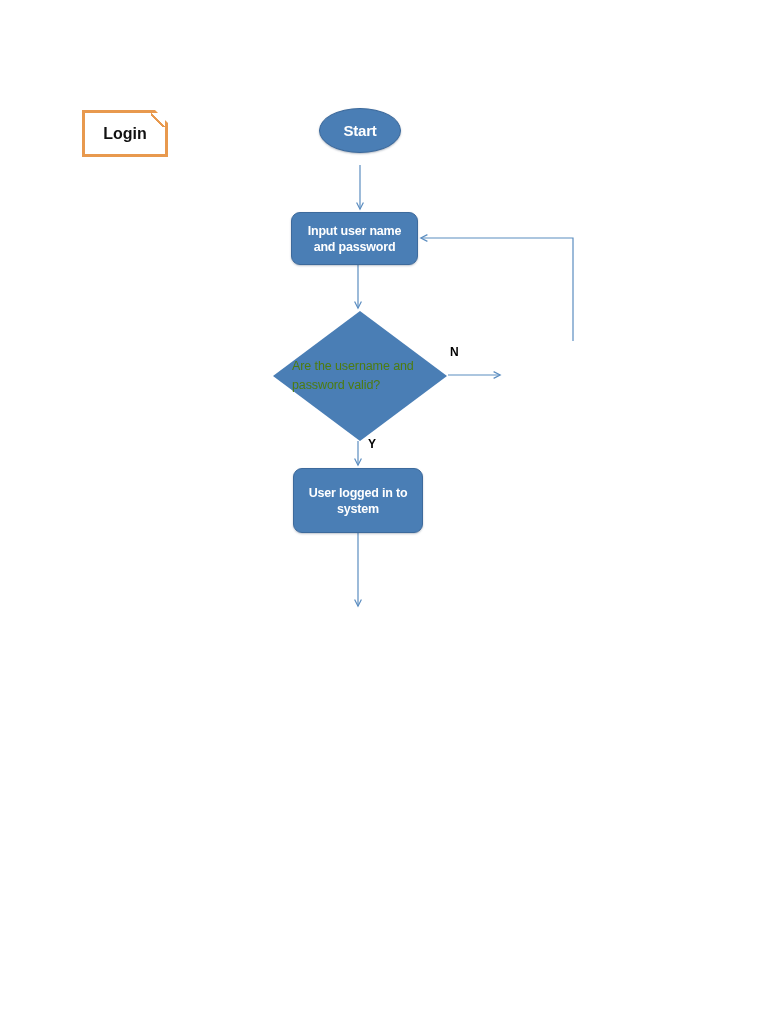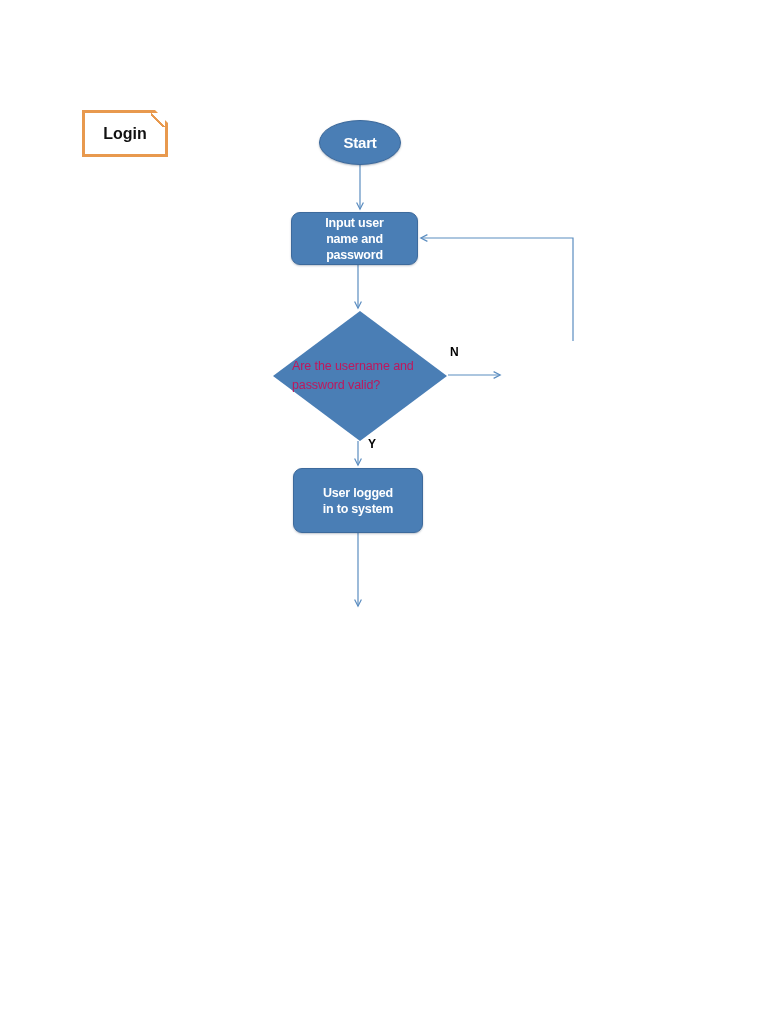--- a/index.html
+++ b/index.html
@@ -67,21 +67,21 @@
     font-size: 15px;
     box-shadow: 0 1px 2px rgba(40,60,90,0.35);
   }
 
   
   .rrect {
     background: #4A7EB5;
     border: 1px solid #3D6A9C;
     border-radius: 9px;
     font-size: 12.5px;
-    padding: 0 26px;
+    padding: 0 12px;
     box-shadow: 0 1px 2px rgba(40,60,90,0.30);
   }
 
   
   .diamond-wrap {
     position: absolute;
   }
   .diamond-shape {
     position: absolute;
     left: 0; top: 0;
@@ -89,21 +89,21 @@
     background: #4A7EB5;
     -webkit-clip-path: polygon(50% 0, 100% 50%, 50% 100%, 0 50%);
     clip-path: polygon(50% 0, 100% 50%, 50% 100%, 0 50%);
   }
   .diamond-label {
     position: absolute;
     left: 19px;
     top: 50%;
     transform: translateY(-50%);
     width: 150px;
-    color: #be185d;
+    color: #4d7c0f;
     font-size: 12.5px;
     font-weight: normal;
     line-height: 1.55;
     text-align: left;
     letter-spacing: -0.1px;
   }
 
   
   .delay {
     background: #4A7EB5;
@@ -153,21 +153,21 @@
     <path d="M573,341 L573,238 L421,238" fill="none" stroke="#5B8DC0" stroke-width="1.2" marker-end="url(#ah)"></path>
 
     <line x1="358" y1="521" x2="358" y2="606" stroke="#5B8DC0" stroke-width="1.2" marker-end="url(#ah)"></line>
   </svg>
 
   <div class="tag-box">
     <span>Login</span>
     <span class="tag-fold"></span>
   </div>
 
-  <div class="node ellipse" style="left:319px; top:120px; width:82px; height:45px;">
+  <div class="node ellipse" style="left:319px; top:108px; width:82px; height:45px;">
     <span>Start</span>
   </div>
 
   <div class="node rrect" style="left:291px; top:212px; width:127px; height:53px;">
     <span>Input user name and password</span>
   </div>
 
   <div class="diamond-wrap" style="left:273px; top:311px; width:174px; height:130px;">
     <div class="diamond-shape"></div>
     <div class="diamond-label">Are the username and password valid?</div>

